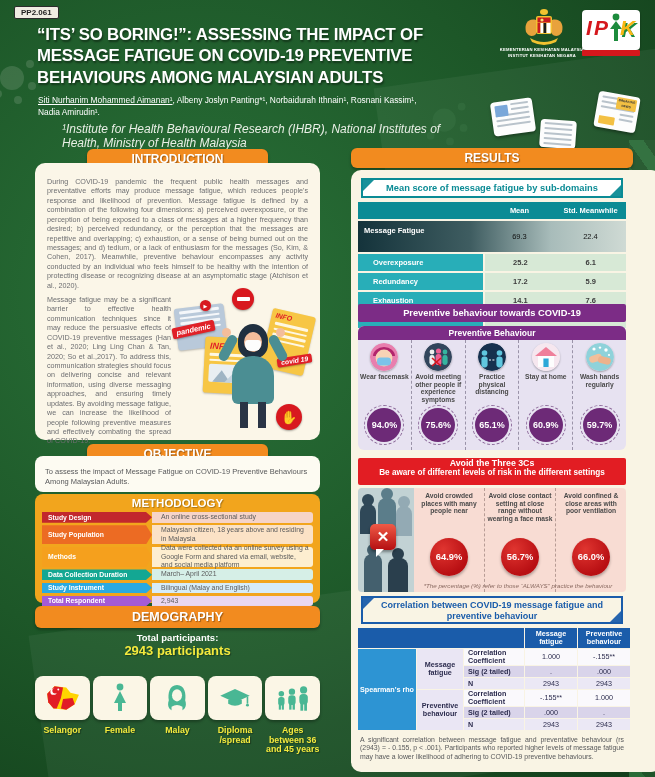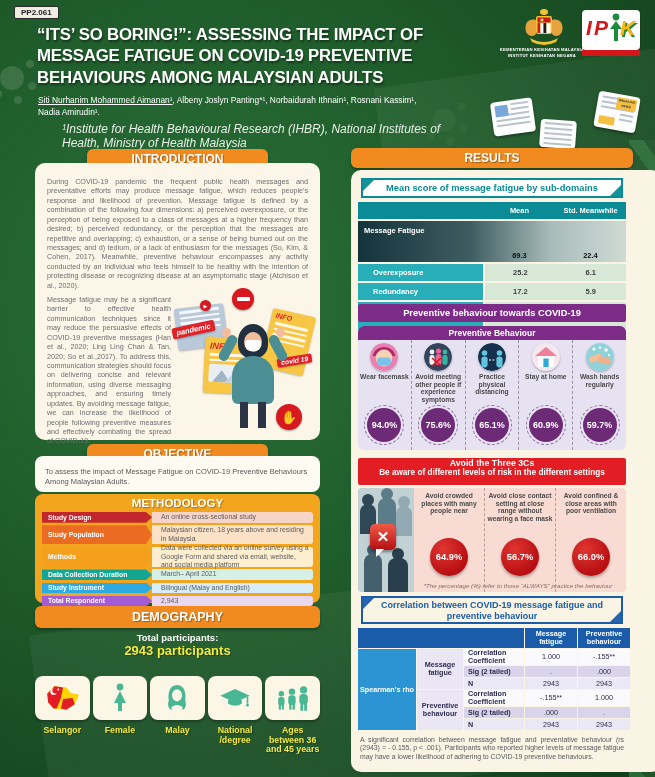--- a/index.html
+++ b/index.html
@@ -98,21 +98,21 @@
   .cut-banner::after { content:""; position:absolute; right:-1px; bottom:-1px; border-bottom:13px solid currentColor;
     border-left:13px solid transparent; opacity:.95; }
 
   .ftable { position:absolute; left:7px; top:32px; width:268px; font-size:7.5px; }
   .frow { display:flex; margin-bottom:2px; }
   .frow .cL { width:47%; } .frow .cV { width:26.5%; text-align:center; }
   .fhead { background:#0b8b95; color:#fff; font-weight:bold;justify-content:space-between; }
   .fhead > div { padding:4px 2px; }
   .femph { background:linear-gradient(90deg,#14333b 0%,#3f5d61 42%,#a8bcba 72%,#cfdad4 100%); }
   .femph .cL { color:#fff; font-weight:bold; padding:4.5px 0 4.5px 6px; }
-  .femph .cV { color:#111; font-weight:bold; padding:2px 0;margin-top:28px; }
+  .femph .cV { color:#111; font-weight:normal; padding:11px 0; }
   .fsub .cL { background:#28aeb8; color:#fff; font-weight:bold; padding:4px 0 4px 15px; margin-right:2px; }
   .fsub .cV { background:#d7e9d6; color:#3c3c3c; font-weight:bold; padding:4px 0; }
   .fsub .cV:first-of-type { margin-right:2px; }
 
   .purple-banner { position:absolute; left:7px; top:134px; width:268px; height:18px; background:#7c2c86;
     color:#fff; font-weight:bold; font-size:9.3px; text-align:center; line-height:18px; border-radius:2px; }
   .prev-panel { position:absolute; left:7px; top:156px; width:268px; height:124px;
     background:#e7e2f1; border-radius:6px; }
   .prev-bar { height:14px; background:#7c2c86; border-radius:6px 6px 0 0; color:#fff; font-weight:bold;
     font-size:8.5px; text-align:center; line-height:14px; }
@@ -381,21 +381,21 @@
     </div>
     <div class="cardw">
       <div class="card">
           <svg width="34" height="24" viewBox="0 0 30 20">
         <polygon points="15,2 28,8 15,14 2,8" fill="#49b794"></polygon>
         <path d="M9 11.5 L9 15 Q15 18.5 21 15 L21 11.5 Z" fill="#49b794"></path>
         <line x1="26" y1="9" x2="26" y2="15" stroke="#49b794" stroke-width="1.4"></line>
             <circle cx="26" cy="16.3" r="1.3" fill="#49b794"></circle>
       </svg>
         </div>
-      <div class="card-label">National /degree</div>
+      <div class="card-label">Diploma /spread</div>
     </div>
     <div class="cardw">
       <div class="card">
           <svg width="36" height="28" viewBox="0 0 34 24">
         <g fill="#49b794">
           <circle cx="6" cy="8" r="2.6"></circle>
               <rect x="3" y="11" width="6" height="8" rx="2.5"></rect>
               <rect x="3.6" y="17" width="2" height="6"></rect>
               <rect x="6.4" y="17" width="2" height="6"></rect>
           <circle cx="16" cy="6" r="3"></circle>

